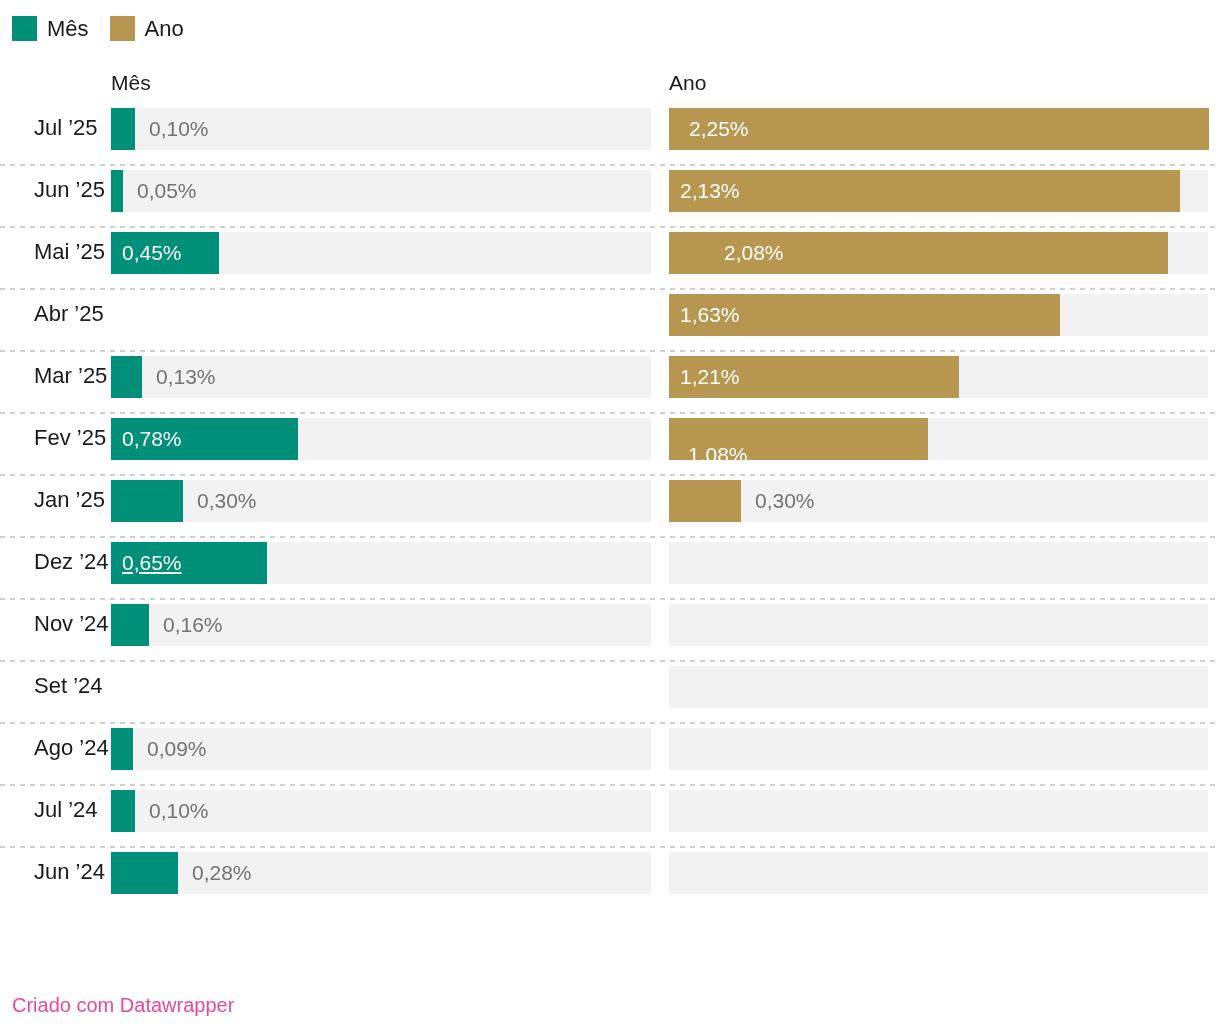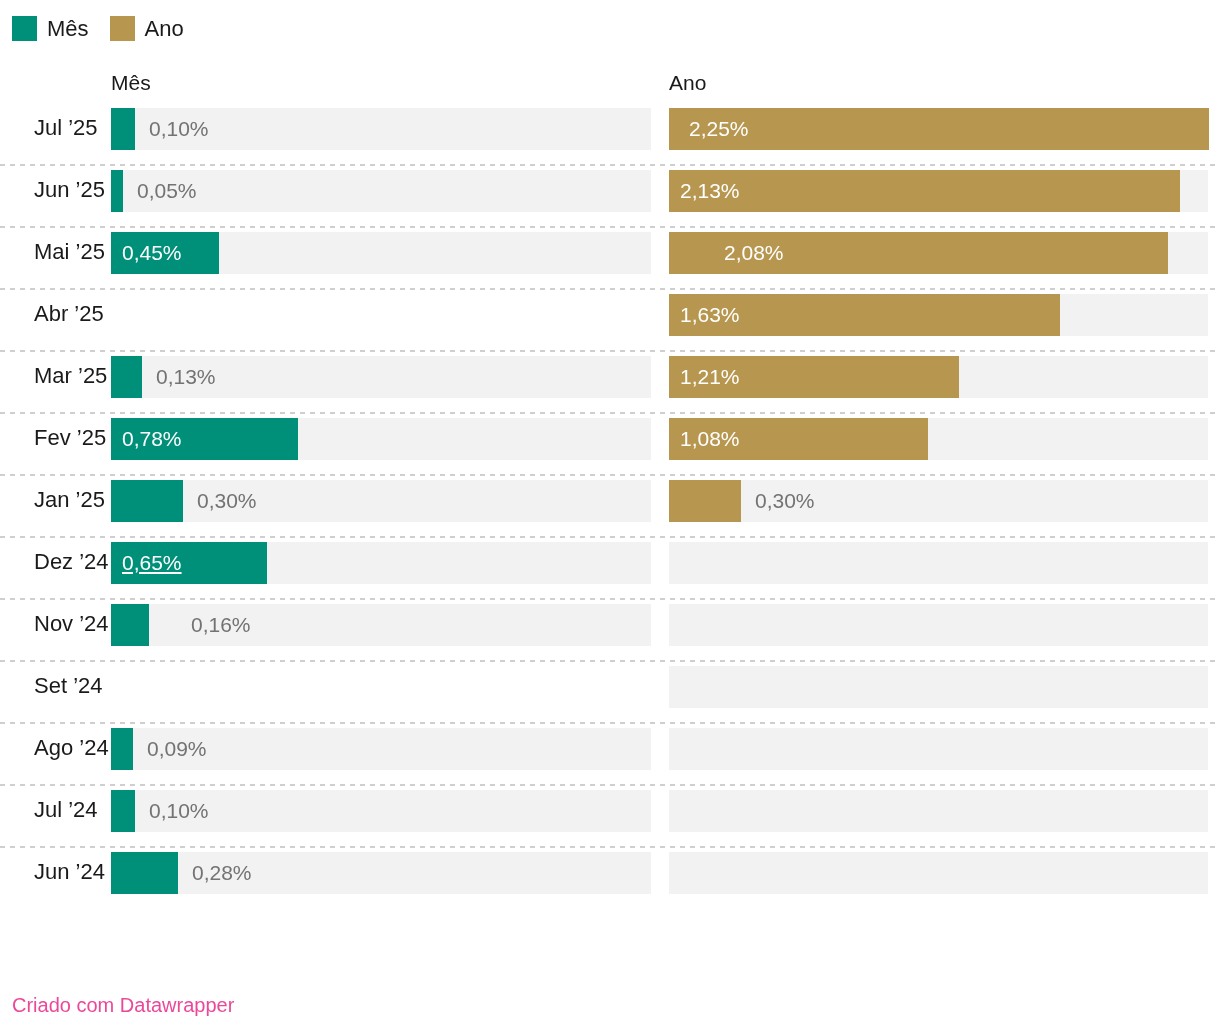--- a/index.html
+++ b/index.html
@@ -233,21 +233,21 @@
     <div class="chart-row">
       <div class="row-label">Fev ’25</div>
       <div class="cell cell-mes">
         <div class="track"></div>
         <div class="bar" style="width: 187px; background: rgb(0, 144, 122);"></div>
         <div class="bar-value inside" style="left: 0px;">0,78%</div>
       </div>
       <div class="cell cell-ano">
         <div class="track"></div>
         <div class="bar" style="width: 259px; background: rgb(183, 151, 80);"></div>
-        <div class="bar-value inside" style="left: 0px;">1,08%</div>
+        <div class="bar-value inside" style="left: 8px; margin-top: 16px;">1,08%</div>
       </div>
       <div class="row-sep"></div>
     </div>
     <div class="chart-row">
       <div class="row-label">Jan ’25</div>
       <div class="cell cell-mes">
         <div class="track"></div>
         <div class="bar" style="width: 72px; background: rgb(0, 144, 122);"></div>
         <div class="bar-value outside" style="left: 72px;">0,30%</div>
       </div>
@@ -268,21 +268,21 @@
       <div class="cell cell-ano">
         <div class="track"></div>
       </div>
       <div class="row-sep"></div>
     </div>
     <div class="chart-row">
       <div class="row-label">Nov ’24</div>
       <div class="cell cell-mes">
         <div class="track"></div>
         <div class="bar" style="width: 38px; background: rgb(0, 144, 122);"></div>
-        <div class="bar-value outside" style="left: 38px; margin-left: 28px;">0,16%</div>
+        <div class="bar-value outside" style="left: 38px;">0,16%</div>
       </div>
       <div class="cell cell-ano">
         <div class="track"></div>
       </div>
       <div class="row-sep"></div>
     </div>
     <div class="chart-row">
       <div class="row-label">Set ’24</div>
       <div class="cell cell-ano">
         <div class="track"></div>

